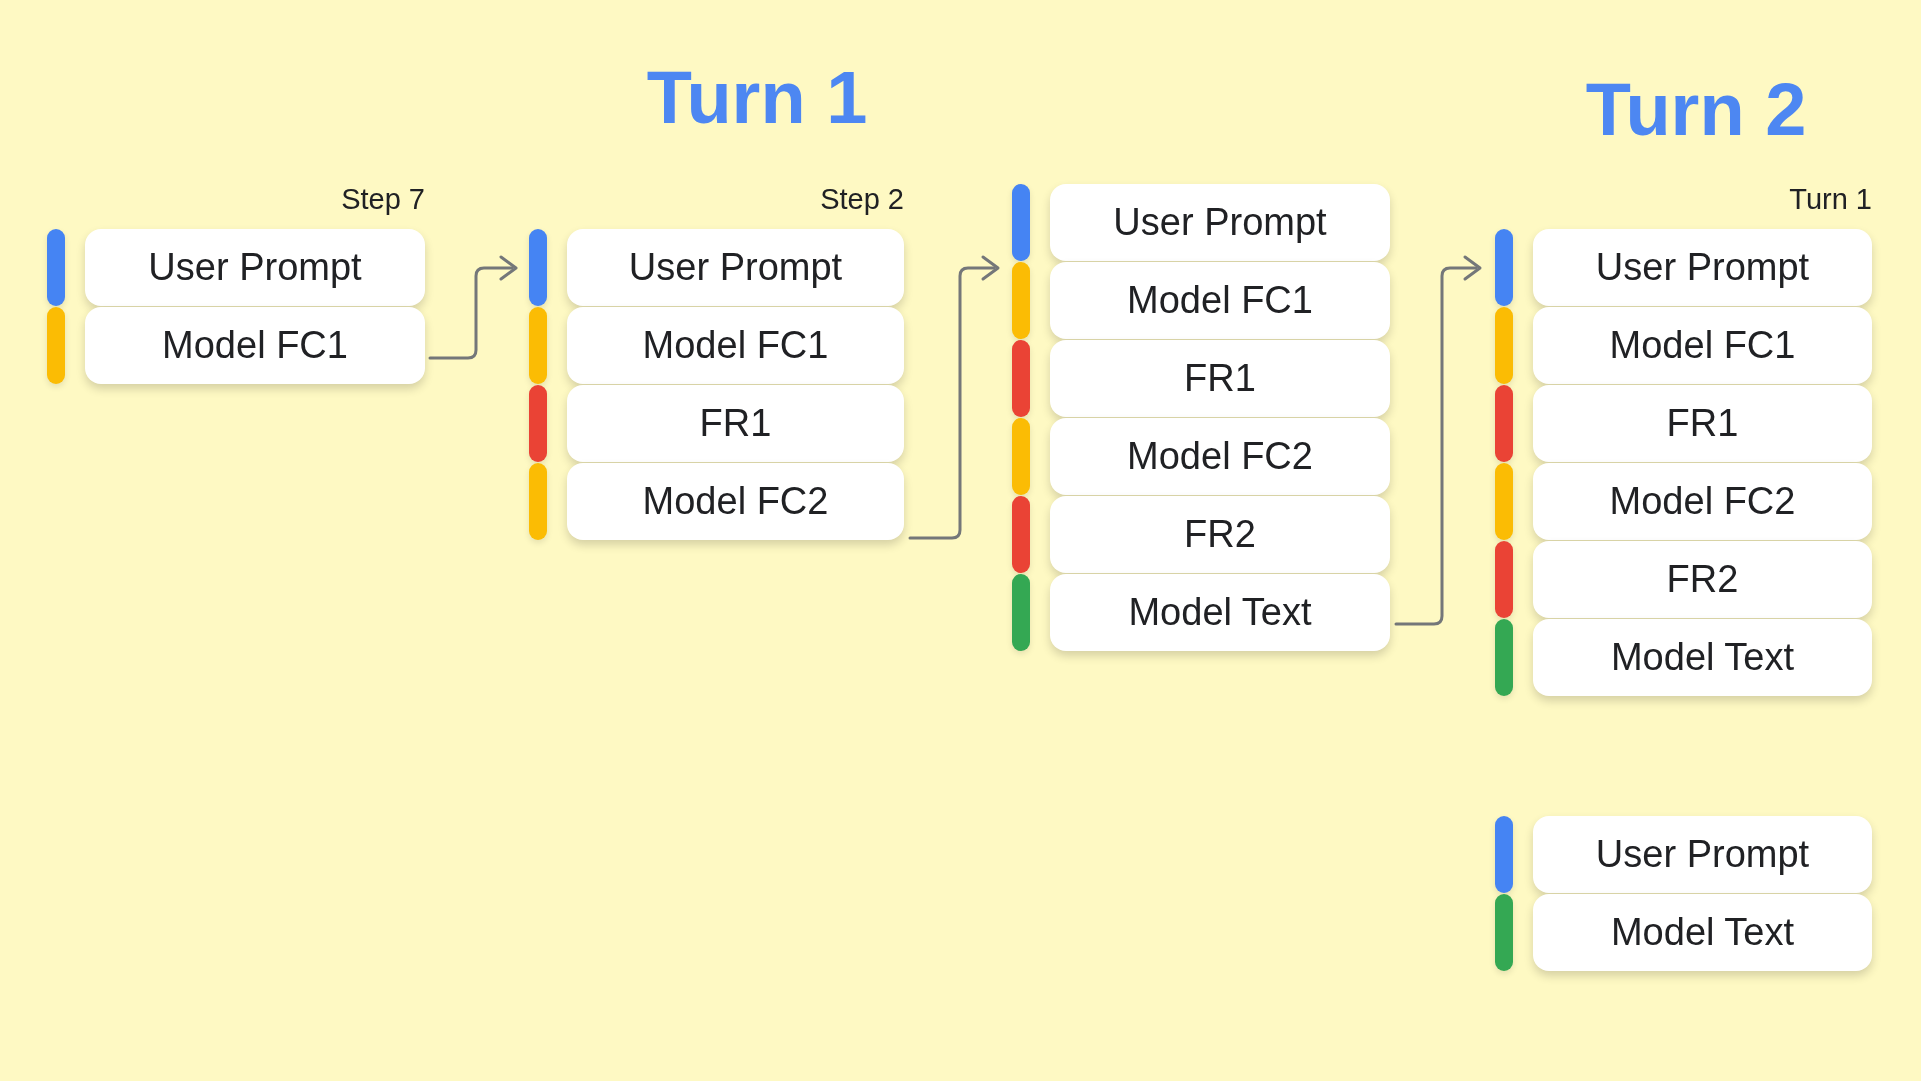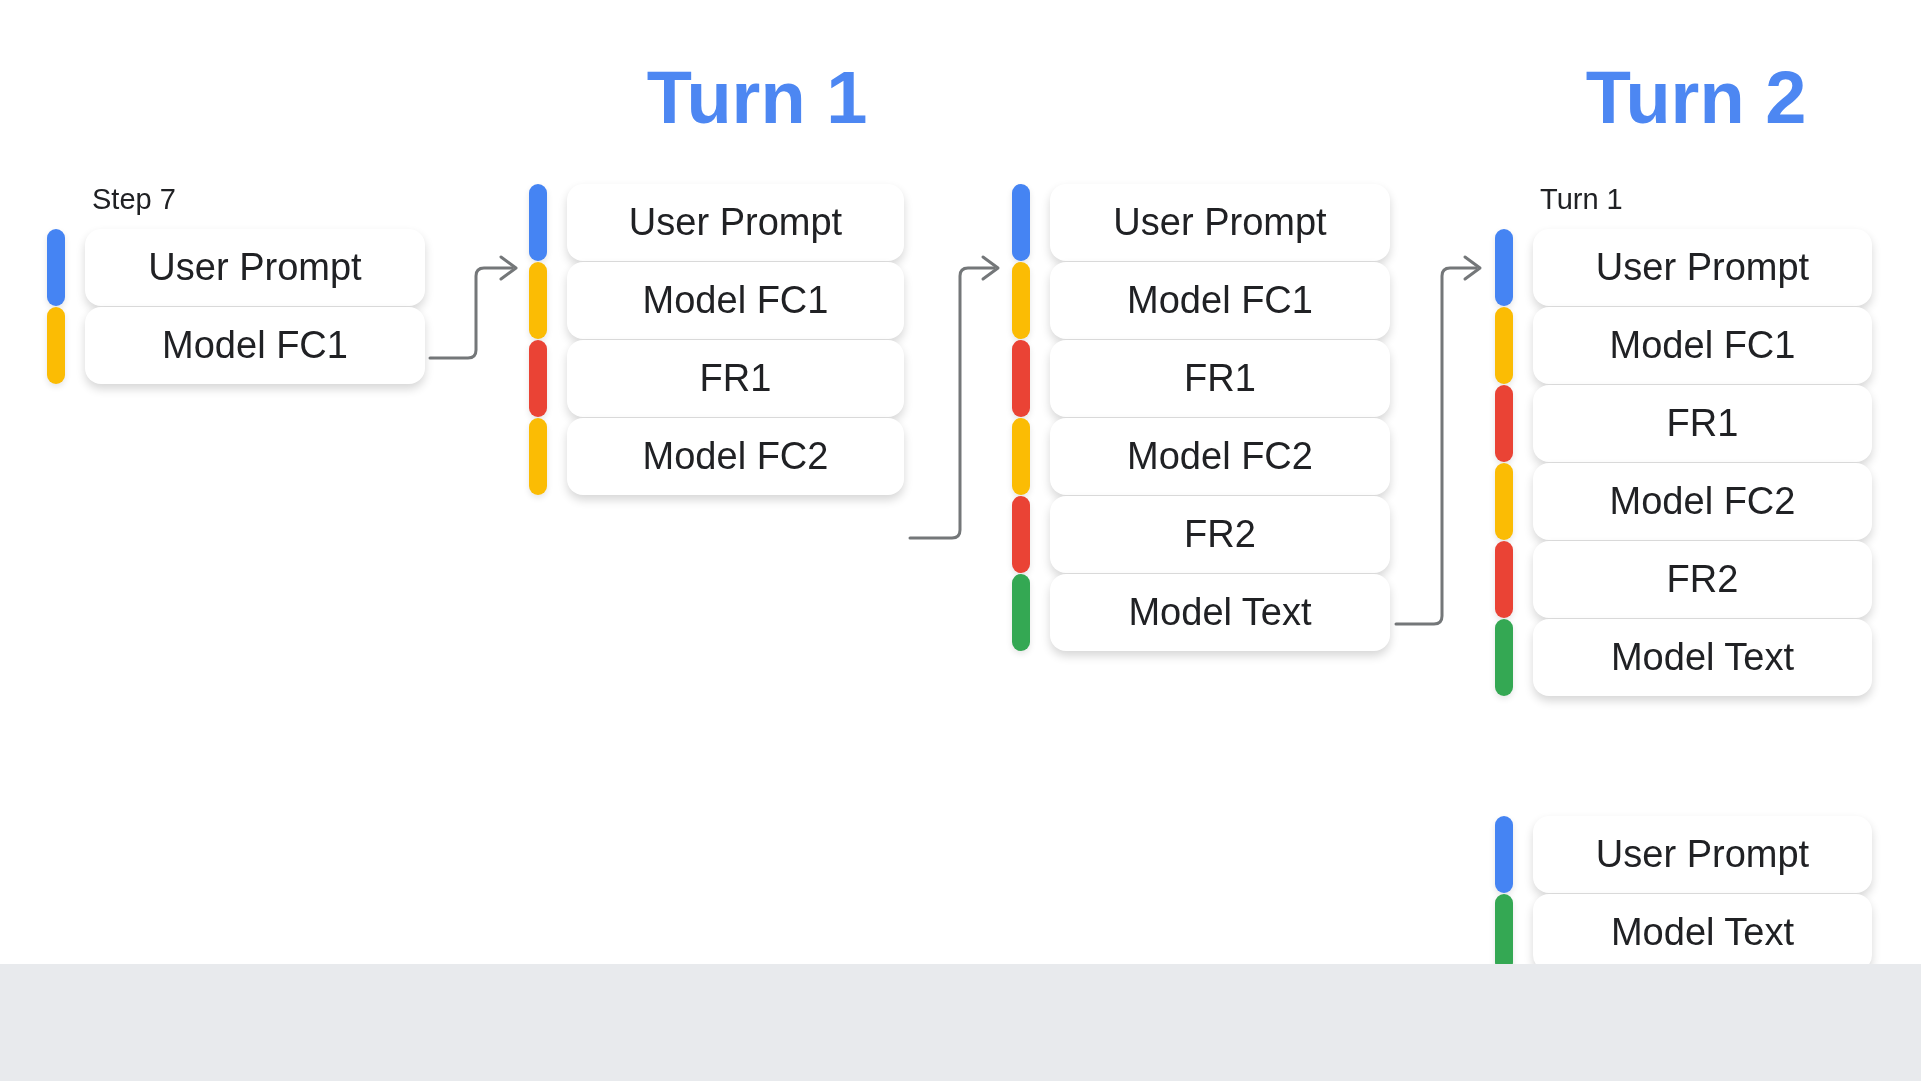--- a/index.html
+++ b/index.html
@@ -4,36 +4,37 @@
 <style>
   html, body {
     margin: 0;
     padding: 0;
     background: #E8EAED;
     font-family: "Liberation Sans", "DejaVu Sans", sans-serif;
   }
   .canvas {
     position: relative;
     width: 1921px;
-    height: 964px;
-    background: #ffffff;
+    height: 1081px;
+    background: #fef9c3;
     overflow: hidden;
+    text-align: right;
   }
   .big-title {
     position: absolute;
     top: 61px;
     transform: translateX(-50%);
     font-size: 74px;
     font-weight: bold;
     line-height: 1;
     color: #4D87F2;
     white-space: nowrap;
   }
   #title-0 { left: 757px; }
-  #title-1 { left: 1696px; }
+  #title-1 { left: 1696px; margin-top: 12px; }
 
   .column {
     position: absolute;
   }
   #col-0 { left: 47px;   top: 184px; width: 378px; }
   #col-1 { left: 529px;  top: 184px; width: 375px; }
   #col-2 { left: 1012px; top: 184px; width: 378px; }
   #col-3 { left: 1495px; top: 184px; width: 377px; }
   #col-4 { left: 1495px; top: 816px; width: 377px; }
 
@@ -124,20 +125,21 @@
           <div class="card">User Prompt</div>
         </div>
         <div class="row">
           <span class="bar yellow"></span>
           <div class="card">Model FC1</div>
         </div>
       </div>
   </div>
 
   <div class="column" id="col-1">
+    <div class="col-label">Step 2</div>
     <div class="rows">
         <div class="row">
           <span class="bar blue"></span>
           <div class="card">User Prompt</div>
         </div>
         <div class="row">
           <span class="bar yellow"></span>
           <div class="card">Model FC1</div>
         </div>
         <div class="row">

